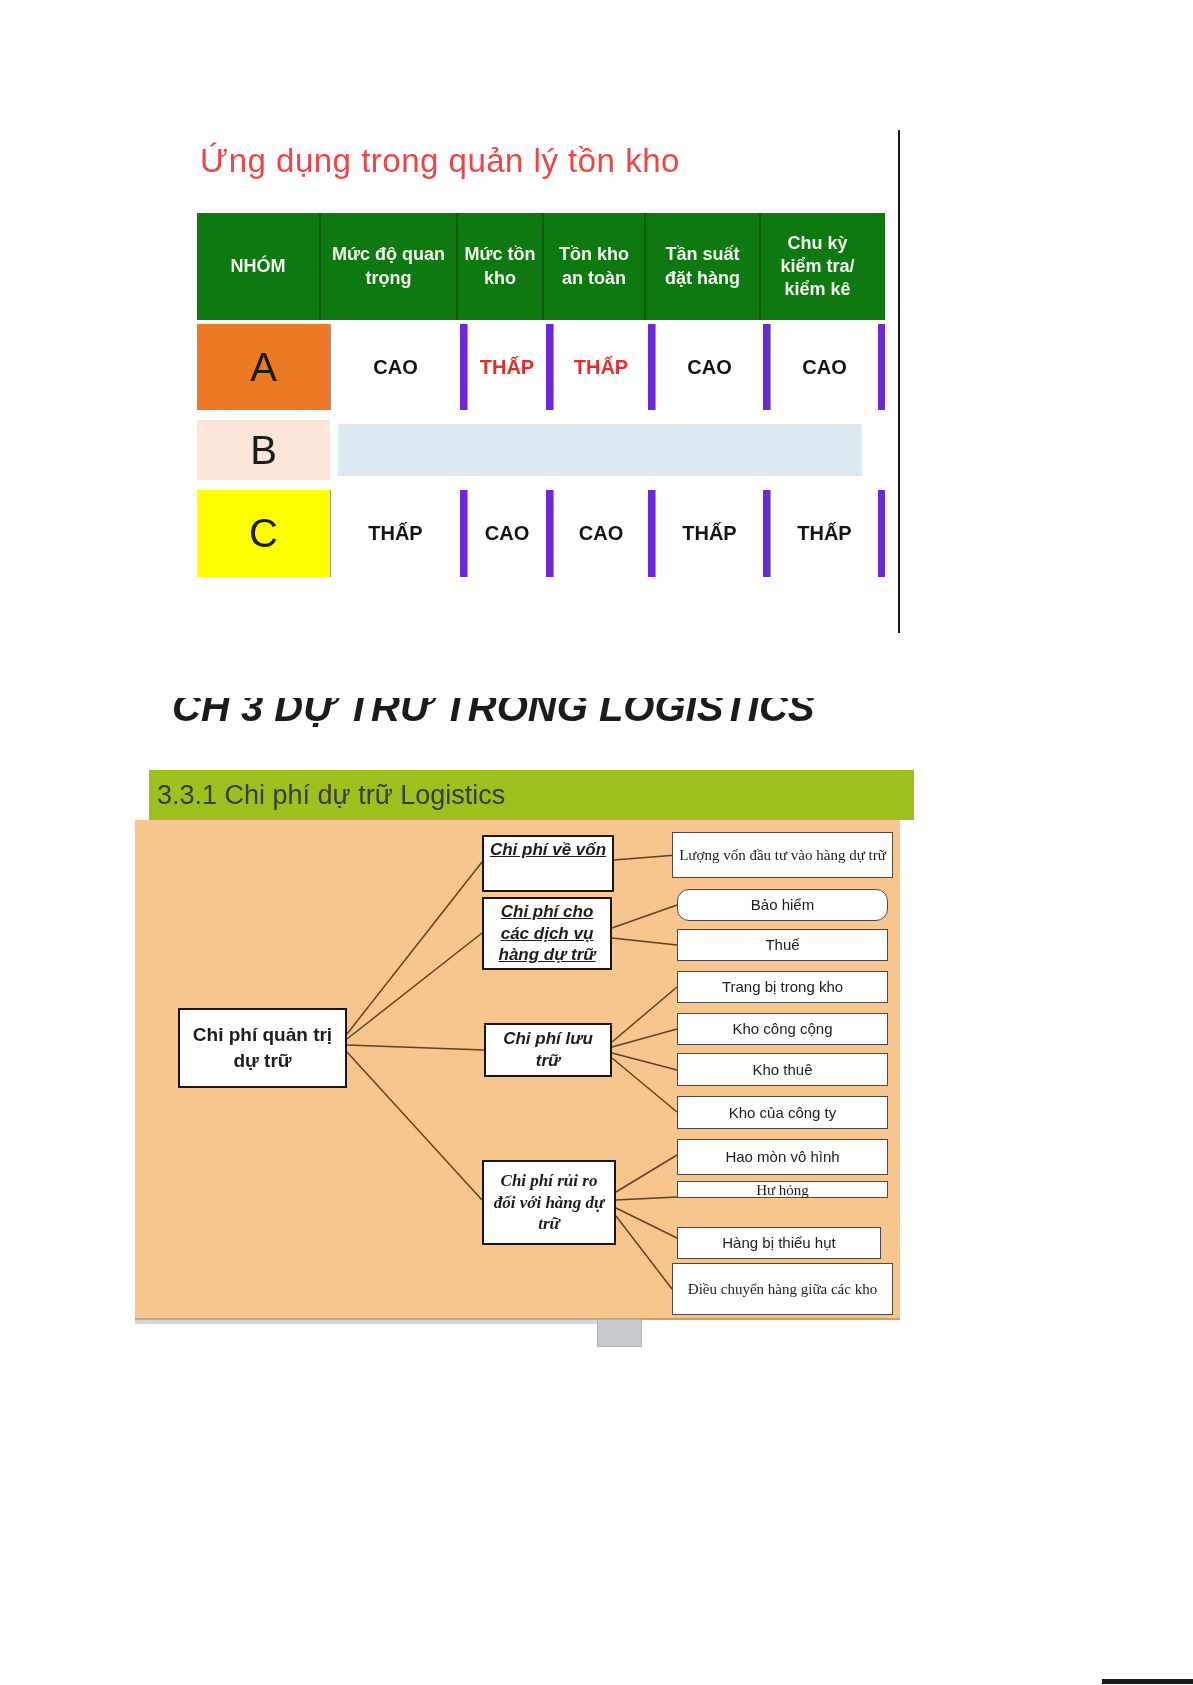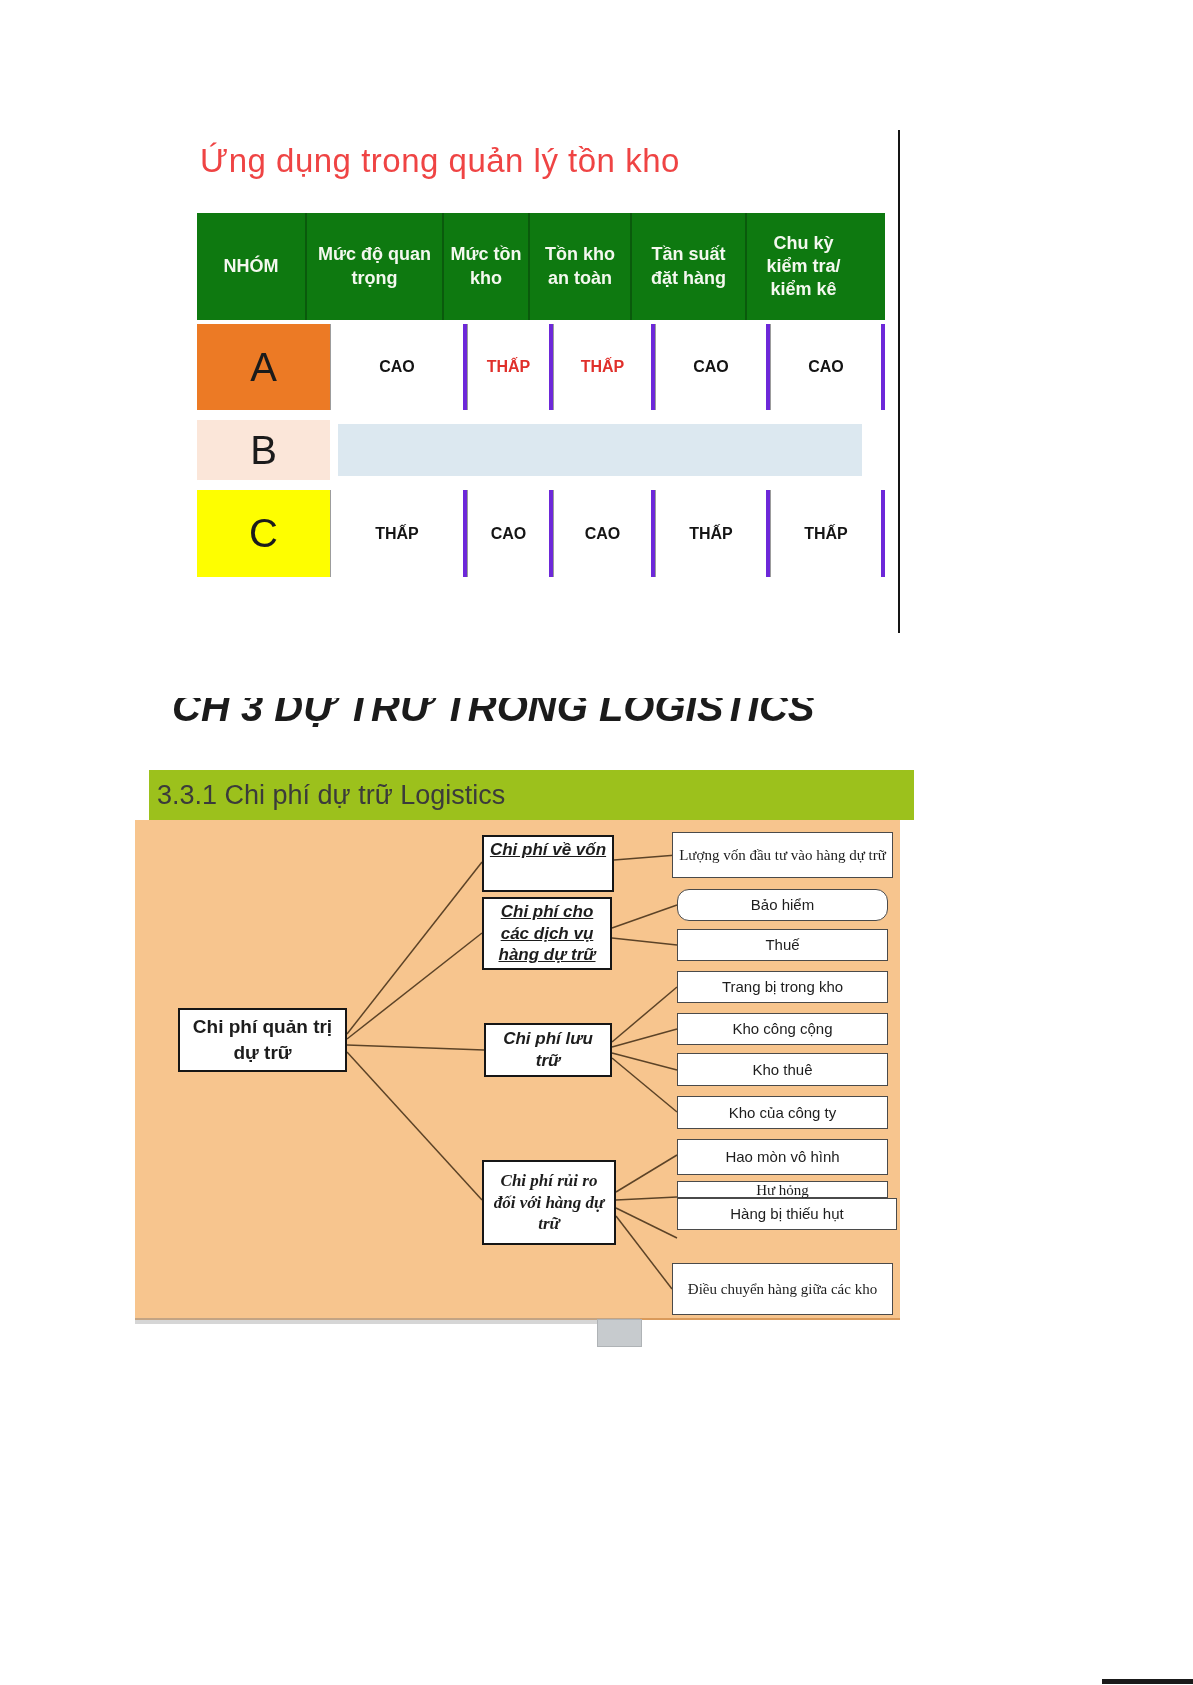--- a/index.html
+++ b/index.html
@@ -13,22 +13,22 @@
 
   .tbl { left:197px; top:213px; width:688px; }
   .tbl-header { position:absolute; left:0; top:0; width:688px; height:107px; display:flex; }
   .th { display:flex; align-items:center; justify-content:center; text-align:center;
         color:#F4F8EF; font-weight:bold; font-size:18px; line-height:1.28; padding:2px 4px; }
   .th + .th { border-left:2px solid #0A5A0C; }
 
   .row-label { position:absolute; display:flex; align-items:center; justify-content:center;
                font-size:40px; color:#1b1b1b; }
   .val-cell { position:absolute; display:flex; align-items:center; justify-content:center;
-              background:#fff; font-weight:bold; font-size:16px;
-              border-left:1px solid #9c9c9c; border-right:4px solid #6d28d9; }
+              background:#fff; font-weight:bold; font-size:20px;
+              border-left:1px solid #9c9c9c; border-right:7px solid #6d28d9; }
   .b-band { position:absolute; }
 
   
   .s2-title-clip { left:135px; top:698px; width:765px; height:67px; overflow:hidden; }
   .s2-title-text { margin-top:-13px; padding-left:37px; font-size:40px; font-weight:bold; color:#1b1b1b; white-space:nowrap;font-style:italic; }
   .s2-bar { left:135px; top:770px; width:765px; height:50px; display:flex; align-items:center;margin-left:14px; }
   .s2-bar-text { padding-left:8px; font-size:27px; color:#3b3b3b; }
   .s2-panel { left:135px; top:820px; width:765px; height:500px; border-bottom:2px solid #D99A5B; }
 
   .node { position:absolute; background:#ffffff; display:flex; align-items:center; justify-content:center;
@@ -51,21 +51,21 @@
 
 <div id="page">
 
   <div class="abs s1-title" style="color: #ef4444;">Ứng dụng trong quản lý tồn kho</div>
 
   <div class="abs s1-vline"></div>
 
   <div class="abs tbl" style="height:364px;">
 
     <div class="tbl-header" style="background: rgb(14, 121, 16);">
-      <div class="th" style="width:108px;">NHÓM</div>
+      <div class="th" style="width:122px;">NHÓM</div>
       <div class="th" style="width:137px;">Mức độ quan trọng</div>
       <div class="th" style="width:86px;">Mức tồn kho</div>
       <div class="th" style="width:102px;">Tồn kho an toàn</div>
       <div class="th" style="width:115px;">Tần suất đặt hàng</div>
       <div class="th" style="width:115px;">Chu kỳ kiểm tra/ kiểm kê</div>
     </div>
 
     <div>
       <div class="row-label" style="left: 0px; top: 111px; width: 133px; height: 86px; background: rgb(236, 122, 37);">A</div>
       <div class="val-cell" style="left: 133px; top: 111px; width: 137px; height: 86px; color: rgb(20, 20, 20);">CAO</div>
@@ -117,21 +117,21 @@
       <line x1="612" y1="1053" x2="677" y2="1070"></line>
       <line x1="612" y1="1058" x2="677" y2="1112"></line>
 
       <line x1="616" y1="1192" x2="677" y2="1155"></line>
       <line x1="616" y1="1200" x2="677" y2="1197"></line>
       <line x1="616" y1="1208" x2="677" y2="1238"></line>
       <line x1="616" y1="1216" x2="672" y2="1289"></line>
     </g>
   </svg>
 
-  <div class="abs node root-box" style="left:178px; top:1008px; width:169px; height:64px;">Chi phí quản trị dự trữ</div>
+  <div class="abs node root-box" style="left:178px; top:1008px; width:169px; height:80px;">Chi phí quản trị dự trữ</div>
 
   <div class="abs node l2-box l2-top" style="left:482px; top:835px; width:132px; height:57px;">
     <span class="l2-underline">Chi phí về vốn</span>
   </div>
 
   <div class="abs node l2-box" style="left:482px; top:897px; width:130px; height:73px;">
     <span class="l2-underline">Chi phí cho các dịch vụ hàng dự trữ</span>
   </div>
 
   <div class="abs node l2-box" style="left:484px; top:1023px; width:128px; height:54px;">
@@ -144,20 +144,20 @@
 
   <div class="abs node leaf serif" style="left:672px; top:832px; width:221px; height:46px;">Lượng vốn đầu tư vào hàng dự trữ</div>
   <div class="abs node leaf" style="left:677px; top:889px; width:211px; height:32px;border-radius:12px;">Bảo hiểm</div>
   <div class="abs node leaf" style="left:677px; top:929px; width:211px; height:32px;">Thuế</div>
   <div class="abs node leaf" style="left:677px; top:971px; width:211px; height:32px;">Trang bị trong kho</div>
   <div class="abs node leaf" style="left:677px; top:1013px; width:211px; height:32px;">Kho công cộng</div>
   <div class="abs node leaf" style="left:677px; top:1053px; width:211px; height:33px;">Kho thuê</div>
   <div class="abs node leaf" style="left:677px; top:1096px; width:211px; height:33px;">Kho của công ty</div>
   <div class="abs node leaf" style="left:677px; top:1139px; width:211px; height:36px;">Hao mòn vô hình</div>
   <div class="abs node leaf serif" style="left:677px; top:1181px; width:211px; height:17px;">Hư hỏng</div>
-  <div class="abs node leaf" style="left:677px; top:1198px; width:220px; height:32px;">Hàng bị thiếu hụt</div>
+  <div class="abs node leaf" style="left:677px; top:1227px; width:204px; height:32px;">Hàng bị thiếu hụt</div>
   <div class="abs node leaf serif" style="left:672px; top:1263px; width:221px; height:52px;">Điều chuyển hàng giữa các kho</div>
 
   <div class="abs scroll-strip"></div>
   <div class="abs scroll-tab"></div>
   <div class="abs corner-line"></div>
 
 </div>
 
 </body></html>

